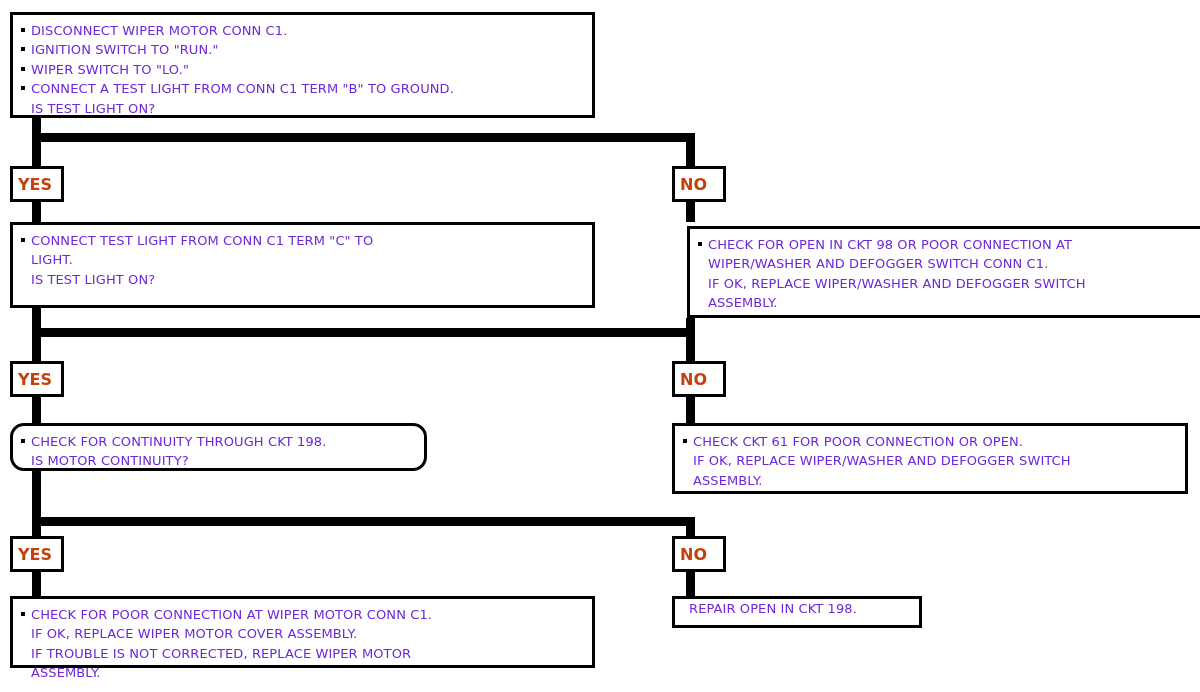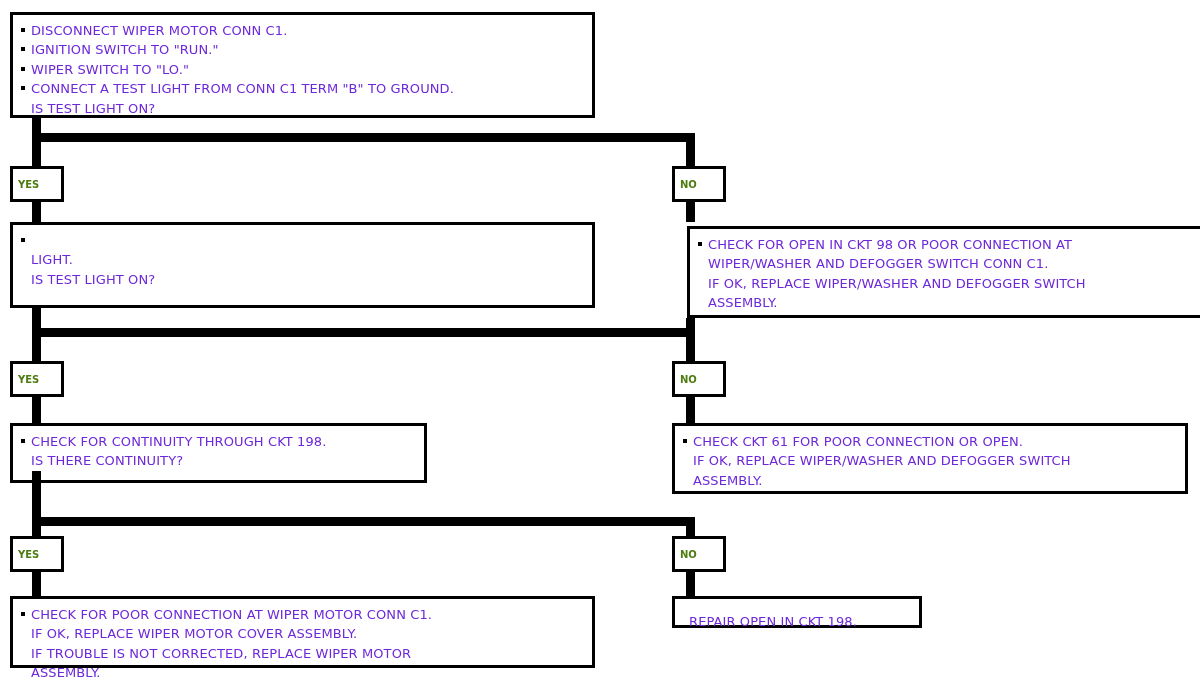--- a/index.html
+++ b/index.html
@@ -54,23 +54,23 @@
     box-sizing: border-box;
     border: 3px solid #000000;
     background: #ffffff;
     width: 54px;
     height: 36px;
     display: flex;
     align-items: center;
     padding-left: 5px;
   }
   .chip span {
-    font-size: 10px;
+    font-size: 16px;
     font-weight: bold;
-    color: #4d7c0f;
+    color: #c2410c;
   }
 
   
   .vline {
     position: absolute;
     background: #000000;
     width: 9px;
   }
   .hline {
     position: absolute;
@@ -100,21 +100,21 @@
     <span>YES</span>
   </div>
   <div class="chip" style="left:672px; top:166px;">
     <span>NO</span>
   </div>
 
   <div class="vline" style="left:32px; top:200px; height:22px;"></div>
   <div class="vline" style="left:686px; top:200px; height:22px;"></div>
 
   <div class="box" style="left:10px; top:222px; width:585px; height:86px;">
-    <div class="line bullet"><span class="dot"></span></div>
+    <div class="line bullet"><span class="dot"></span><span>CONNECT TEST LIGHT FROM CONN C1 TERM "C" TO</span></div>
     <div class="line cont"><span>LIGHT.</span></div>
     <div class="line cont"><span>IS TEST LIGHT ON?</span></div>
   </div>
 
   <div class="box" style="left:672px; top:226px; width:516px; height:92px;margin-left:15px;">
     <div class="line bullet"><span class="dot"></span><span>CHECK FOR OPEN IN CKT 98 OR POOR CONNECTION AT</span></div>
     <div class="line cont"><span>WIPER/WASHER AND DEFOGGER SWITCH CONN C1.</span></div>
     <div class="line cont"><span>IF OK, REPLACE WIPER/WASHER AND DEFOGGER SWITCH</span></div>
     <div class="line cont"><span>ASSEMBLY.</span></div>
   </div>
@@ -127,23 +127,23 @@
   <div class="chip" style="left:10px; top:361px;">
     <span>YES</span>
   </div>
   <div class="chip" style="left:672px; top:361px;">
     <span>NO</span>
   </div>
 
   <div class="vline" style="left:32px; top:395px; height:28px;"></div>
   <div class="vline" style="left:686px; top:395px; height:28px;"></div>
 
-  <div class="box" style="left:10px; top:423px; width:417px; height:60px;">
+  <div class="box" style="left:10px; top:423px; width:417px; height:48px;border-radius:14px;">
     <div class="line bullet"><span class="dot"></span><span>CHECK FOR CONTINUITY THROUGH CKT 198.</span></div>
-    <div class="line cont"><span>IS THERE CONTINUITY?</span></div>
+    <div class="line cont"><span>IS MOTOR CONTINUITY?</span></div>
   </div>
 
   <div class="box" style="left:672px; top:423px; width:516px; height:71px;">
     <div class="line bullet"><span class="dot"></span><span>CHECK CKT 61 FOR POOR CONNECTION OR OPEN.</span></div>
     <div class="line cont"><span>IF OK, REPLACE WIPER/WASHER AND DEFOGGER SWITCH</span></div>
     <div class="line cont"><span>ASSEMBLY.</span></div>
   </div>
 
   <div class="vline" style="left:32px; top:471px; height:35px;"></div>
   <div class="hline" style="left:32px; top:517px; width:663px;"></div>
@@ -160,17 +160,17 @@
   <div class="vline" style="left:32px; top:570px; height:26px;"></div>
   <div class="vline" style="left:686px; top:570px; height:26px;"></div>
 
   <div class="box" style="left:10px; top:596px; width:585px; height:72px;">
     <div class="line bullet"><span class="dot"></span><span>CHECK FOR POOR CONNECTION AT WIPER MOTOR CONN C1.</span></div>
     <div class="line cont"><span>IF OK, REPLACE WIPER MOTOR COVER ASSEMBLY.</span></div>
     <div class="line cont"><span>IF TROUBLE IS NOT CORRECTED, REPLACE WIPER MOTOR</span></div>
     <div class="line cont"><span>ASSEMBLY.</span></div>
   </div>
 
-  <div class="box" style="left:672px; top:596px; width:250px; height:32px; padding-top:13px;">
+  <div class="box" style="left:672px; top:596px; width:250px; height:32px; padding-top:0;">
     <div class="line cont" style="padding-left:6px;"><span>REPAIR OPEN IN CKT 198.</span></div>
   </div>
 
 </div>
 
 </body></html>

